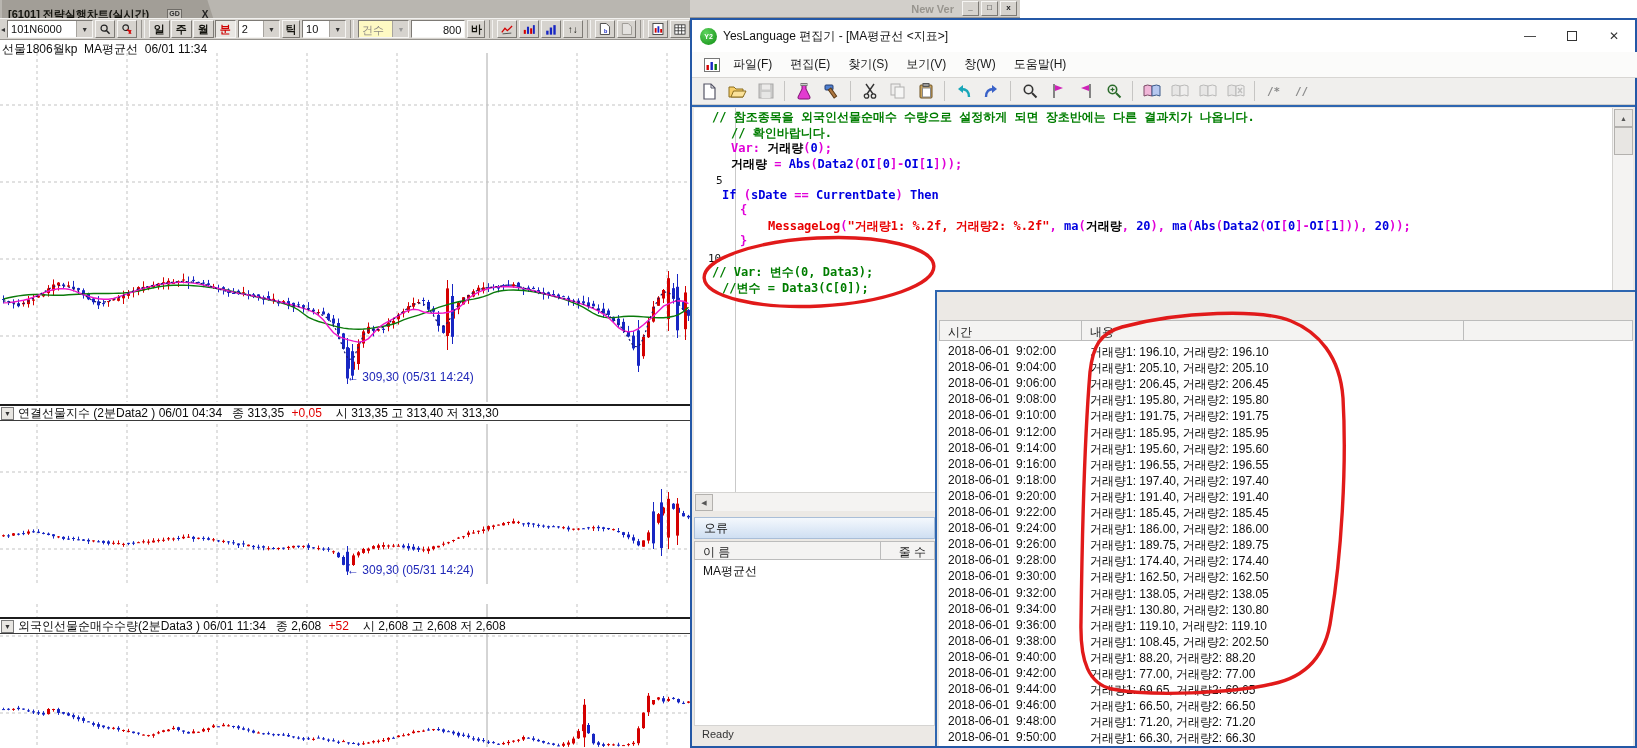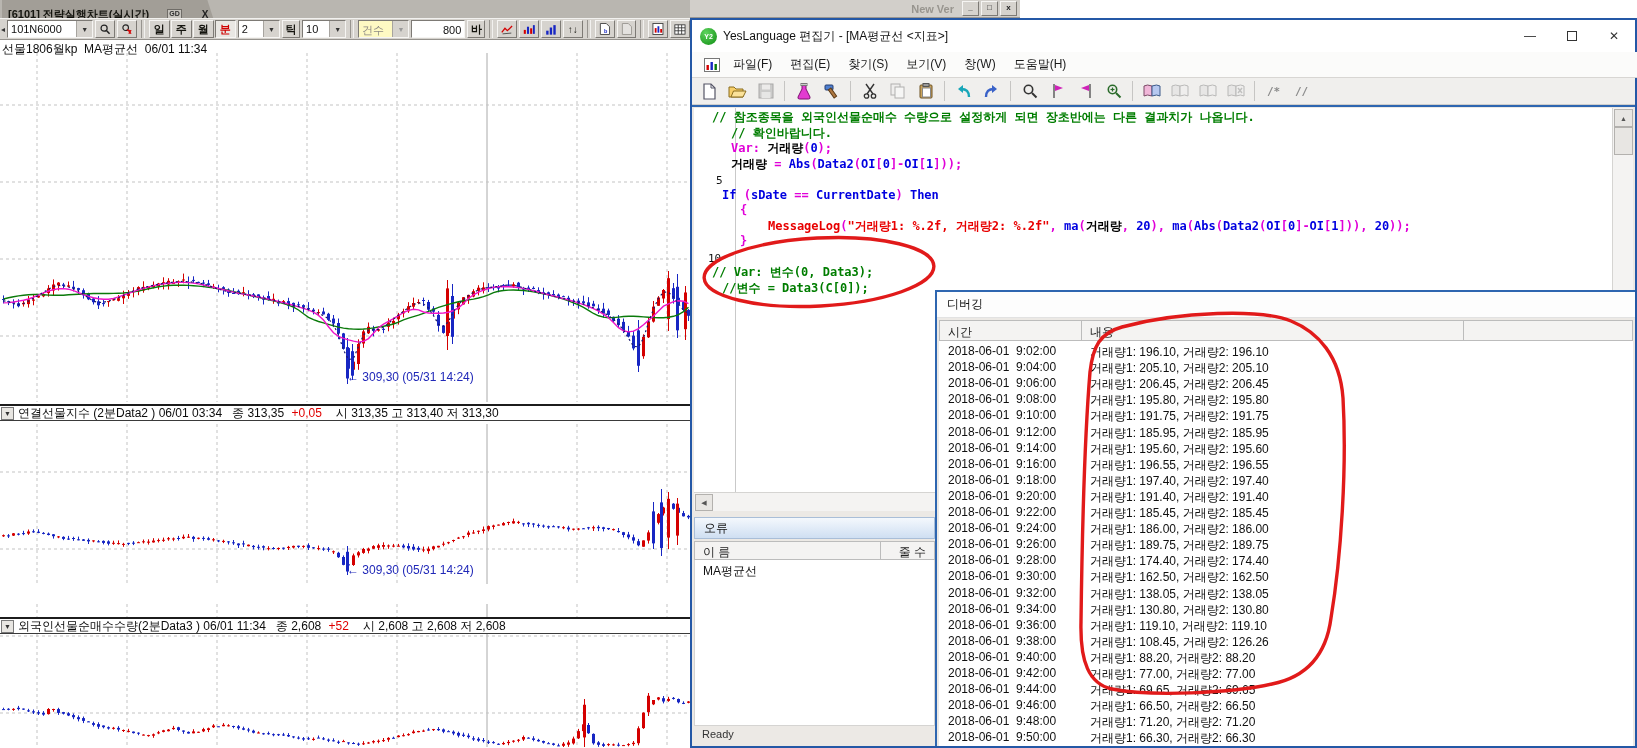--- a/index.html
+++ b/index.html
@@ -1121,21 +1121,21 @@
       </g>
       <polyline points="3.5,299.0 8.5,297.8 13.5,296.7 18.5,295.9 23.5,295.3 28.5,294.8 33.5,294.5 38.5,294.5 43.5,294.7 48.5,295.1 53.5,295.3 58.5,295.3 63.5,295.2 68.5,294.8 73.5,294.5 78.5,294.2 83.5,294.0 88.5,293.7 93.5,293.5 98.5,293.4 103.5,293.5 108.5,293.5 113.5,293.4 118.5,293.2 123.5,293.0 128.5,292.5 133.5,291.8 138.5,291.0 143.5,289.9 148.5,288.8 153.5,287.7 158.5,286.8 163.5,286.1 168.5,285.5 173.5,285.2 178.5,285.1 183.5,285.2 188.5,285.4 193.5,285.7 198.5,286.1 203.5,286.6 208.5,287.2 213.5,287.9 218.5,288.7 223.5,289.5 228.5,290.5 233.5,291.6 238.5,292.7 243.5,293.9 248.5,295.0 253.5,296.2 258.5,297.4 263.5,298.6 268.5,299.7 273.5,300.9 278.5,302.1 283.5,303.5 288.5,305.1 293.5,307.2 298.5,310.0 303.5,313.8 308.5,317.3 313.5,319.7 318.5,321.5 323.5,322.9 328.5,324.4 333.5,325.9 338.5,327.1 343.5,328.1 348.5,328.8 353.5,329.1 358.5,329.2 363.5,329.0 368.5,328.6 373.5,327.9 378.5,327.0 383.5,326.2 388.5,325.2 393.5,324.0 398.5,322.2 403.5,319.9 408.5,318.2 413.5,316.7 418.5,315.1 423.5,313.3 428.5,311.3 433.5,309.3 438.5,307.4 443.5,305.8 448.5,304.3 453.5,303.0 458.5,301.8 463.5,300.8 468.5,299.9 473.5,299.1 478.5,298.0 483.5,296.7 488.5,294.9 493.5,292.7 498.5,291.3 503.5,290.5 508.5,290.1 513.5,290.0 518.5,290.2 523.5,290.5 528.5,291.1 533.5,291.9 538.5,292.8 543.5,293.8 548.5,294.9 553.5,296.2 558.5,297.6 563.5,299.2 568.5,300.9 573.5,302.8 578.5,304.9 583.5,307.3 588.5,310.3 593.5,313.5 598.5,315.8 603.5,317.1 608.5,317.7 613.5,317.6 618.5,317.1 623.5,316.5 628.5,316.2 633.5,316.2 638.5,316.5 643.5,316.9 648.5,317.3 653.5,317.6 658.5,317.8 663.5,317.7 668.5,317.3 673.5,316.3 678.5,314.6 683.5,311.6 688.5,307.3" fill="none" stroke="#0a7a0a" stroke-width="1.4" clip-path="url(#clip0)"></polyline>
       <polyline points="3.5,302.9 8.5,302.6 13.5,302.0 18.5,301.1 23.5,300.2 28.5,299.0 33.5,297.2 38.5,295.1 43.5,292.9 48.5,291.0 53.5,289.6 58.5,288.7 63.5,288.6 68.5,289.2 73.5,290.7 78.5,292.6 83.5,294.6 88.5,296.3 93.5,297.7 98.5,298.8 103.5,299.3 108.5,299.2 113.5,298.4 118.5,296.9 123.5,295.1 128.5,293.4 133.5,291.6 138.5,289.9 143.5,288.3 148.5,286.9 153.5,285.6 158.5,284.6 163.5,283.8 168.5,283.2 173.5,282.7 178.5,282.4 183.5,282.4 188.5,282.6 193.5,283.1 198.5,283.9 203.5,285.0 208.5,286.1 213.5,287.3 218.5,288.5 223.5,289.8 228.5,291.0 233.5,292.1 238.5,293.2 243.5,294.1 248.5,295.0 253.5,296.0 258.5,297.0 263.5,298.1 268.5,299.2 273.5,300.4 278.5,301.5 283.5,302.8 288.5,304.0 293.5,305.4 298.5,306.8 303.5,308.4 308.5,310.1 313.5,312.2 318.5,315.4 323.5,320.0 328.5,326.7 333.5,332.7 338.5,336.3 343.5,338.4 348.5,339.9 353.5,341.1 358.5,342.1 363.5,341.3 368.5,338.6 373.5,333.2 378.5,327.8 383.5,324.2 388.5,321.4 393.5,318.7 398.5,315.6 403.5,312.5 408.5,310.3 413.5,309.2 418.5,309.9 423.5,312.0 428.5,313.0 433.5,313.3 438.5,313.3 443.5,313.0 448.5,312.2 453.5,310.5 458.5,307.8 463.5,303.6 468.5,298.5 473.5,294.8 478.5,292.2 483.5,290.1 488.5,288.5 493.5,287.3 498.5,286.7 503.5,286.5 508.5,286.7 513.5,287.0 518.5,287.6 523.5,288.4 528.5,289.4 533.5,290.7 538.5,292.0 543.5,293.4 548.5,294.7 553.5,296.0 558.5,297.3 563.5,298.6 568.5,300.0 573.5,301.4 578.5,302.9 583.5,304.6 588.5,306.5 593.5,308.6 598.5,311.1 603.5,314.2 608.5,317.8 613.5,322.5 618.5,327.7 623.5,330.8 628.5,331.9 633.5,331.1 638.5,328.6 643.5,324.8 648.5,320.4 653.5,316.0 658.5,311.1 663.5,306.2 668.5,303.9 673.5,301.6 678.5,300.7 683.5,301.2 688.5,303.7" fill="none" stroke="#ee14c8" stroke-width="1.4" clip-path="url(#clip0)"></polyline>
       <polyline points="3.5,300.8 8.5,301.7 13.5,303.7 18.5,304.4 23.5,303.5 28.5,301.0 33.5,298.2 38.5,295.3 43.5,292.2 48.5,289.1 53.5,286.5 58.5,285.4 63.5,285.8 68.5,287.0 73.5,288.6 78.5,291.0 83.5,294.3 88.5,298.0 93.5,301.1 98.5,302.5 103.5,302.3 108.5,301.0 113.5,299.6 118.5,297.8 123.5,295.5 128.5,293.0 133.5,290.7 138.5,288.8 143.5,287.5 148.5,286.4 153.5,285.3 158.5,284.3 163.5,283.5 168.5,282.8 173.5,282.1 178.5,281.6 183.5,281.4 188.5,281.7 193.5,282.2 198.5,282.9 203.5,284.0 208.5,285.5 213.5,287.4 218.5,289.2 223.5,290.6 228.5,291.7 233.5,292.4 238.5,293.1 243.5,293.9 248.5,294.8 253.5,295.8 258.5,296.8 263.5,297.9 268.5,299.0 273.5,300.3 278.5,301.5 283.5,302.8 288.5,304.0 293.5,305.3 298.5,306.5 303.5,307.9 308.5,309.4 313.5,311.2 318.5,313.2 323.5,315.7 328.5,318.8 333.5,325.1 338.5,334.8 343.5,350.0 348.5,359.7 353.5,358.3 358.5,346.5 363.5,335.0 368.5,330.3 373.5,329.7 378.5,329.4 383.5,327.2 388.5,323.3 393.5,319.1 398.5,315.1 403.5,311.2 408.5,307.7 413.5,304.6 418.5,302.9 423.5,304.0 428.5,308.0 433.5,315.6 438.5,324.3 443.5,326.5 448.5,321.5 453.5,311.6 458.5,304.5 463.5,299.6 468.5,295.5 473.5,292.3 478.5,289.9 483.5,288.3 488.5,287.5 493.5,287.1 498.5,286.5 503.5,285.6 508.5,285.0 513.5,285.2 518.5,286.3 523.5,288.0 528.5,289.5 533.5,290.9 538.5,292.2 543.5,293.5 548.5,294.8 553.5,296.0 558.5,297.3 563.5,298.5 568.5,299.8 573.5,301.1 578.5,302.6 583.5,304.1 588.5,305.8 593.5,307.8 598.5,309.9 603.5,312.5 608.5,315.6 613.5,319.3 618.5,324.2 623.5,330.0 628.5,338.2 633.5,346.4 638.5,346.8 643.5,338.2 648.5,322.6 653.5,309.1 658.5,298.1 663.5,292.2 668.5,292.2 673.5,297.1 678.5,303.8 683.5,310.3 688.5,313.5" fill="none" stroke="#18186b" stroke-width="1.2" stroke-dasharray="2,3" clip-path="url(#clip0)"></polyline>
     </svg>
 
   <div class="abs chead">선물1806월kp  MA평균선  06/01 11:34</div>
 
   <div class="abs panelabel" style="top:404px;">
     <span class="dropbox">▼</span>
-    <span>연결선물지수 (2분Data2 ) 06/01 03:34   종 313,35 </span><span class="chgred">+0,05</span><span>   시 313,35 고 313,40 저 313,30</span>
+    <span>연결선물지수 (2분Data2 ) 06/01 04:34   종 313,35 </span><span class="chgred">+0,05</span><span>   시 313,35 고 313,40 저 313,30</span>
   </div>
 
   <div class="abs panelabel" style="top:617px;">
     <span class="dropbox">▼</span>
     <span>외국인선물순매수수량(2분Data3 ) 06/01 11:34   종 2,608 </span><span class="chgred">+52</span><span>   시 2,608 고 2,608 저 2,608</span>
   </div>
 
   <div class="ann" id="ann1" style="left: 347px; top: 370px;">← 309,30 (05/31 14:24)</div>
   <div class="ann" id="ann2" style="left: 347px; top: 563px;">← 309,30 (05/31 14:24)</div>
 
@@ -1342,23 +1342,20 @@
   <div class="abs vscroll">
     <span class="sbtn" style="top:1px;">▲</span>
     <span class="sbtn" style="top:19px;height:26px;"></span>
   </div>
   <div class="abs hscroll">
     <span class="hbtn" style="left:1px;">◀</span>
   </div>
 
   <div class="abs bluecol"></div>
   <div class="abs bluebar-dbg"></div>
-  <div class="abs dbgcap">
-    <span>디버깅</span>
-  </div>
   <div class="abs dbghead">
     <span class="hc" style="width:142px;">시간</span>
     <span class="hc" style="width:382px;">내용</span>
     <span class="hc" style="flex:1;border-right:none;"></span>
   </div>
   <div class="abs dbgrows" id="dbgRows">
       <div class="drow" style="top: 3px;"><span class="t">2018-06-01  9:02:00</span><span class="c">거래량1: 196.10, 거래량2: 196.10</span></div>
       <div class="drow" style="top: 19.1px;"><span class="t">2018-06-01  9:04:00</span><span class="c">거래량1: 205.10, 거래량2: 205.10</span></div>
       <div class="drow" style="top: 35.2px;"><span class="t">2018-06-01  9:06:00</span><span class="c">거래량1: 206.45, 거래량2: 206.45</span></div>
       <div class="drow" style="top: 51.3px;"><span class="t">2018-06-01  9:08:00</span><span class="c">거래량1: 195.80, 거래량2: 195.80</span></div>
@@ -1369,21 +1366,21 @@
       <div class="drow" style="top: 131.8px;"><span class="t">2018-06-01  9:18:00</span><span class="c">거래량1: 197.40, 거래량2: 197.40</span></div>
       <div class="drow" style="top: 147.9px;"><span class="t">2018-06-01  9:20:00</span><span class="c">거래량1: 191.40, 거래량2: 191.40</span></div>
       <div class="drow" style="top: 164px;"><span class="t">2018-06-01  9:22:00</span><span class="c">거래량1: 185.45, 거래량2: 185.45</span></div>
       <div class="drow" style="top: 180.1px;"><span class="t">2018-06-01  9:24:00</span><span class="c">거래량1: 186.00, 거래량2: 186.00</span></div>
       <div class="drow" style="top: 196.2px;"><span class="t">2018-06-01  9:26:00</span><span class="c">거래량1: 189.75, 거래량2: 189.75</span></div>
       <div class="drow" style="top: 212.3px;"><span class="t">2018-06-01  9:28:00</span><span class="c">거래량1: 174.40, 거래량2: 174.40</span></div>
       <div class="drow" style="top: 228.4px;"><span class="t">2018-06-01  9:30:00</span><span class="c">거래량1: 162.50, 거래량2: 162.50</span></div>
       <div class="drow" style="top: 244.5px;"><span class="t">2018-06-01  9:32:00</span><span class="c">거래량1: 138.05, 거래량2: 138.05</span></div>
       <div class="drow" style="top: 260.6px;"><span class="t">2018-06-01  9:34:00</span><span class="c">거래량1: 130.80, 거래량2: 130.80</span></div>
       <div class="drow" style="top: 276.7px;"><span class="t">2018-06-01  9:36:00</span><span class="c">거래량1: 119.10, 거래량2: 119.10</span></div>
-      <div class="drow" style="top: 292.8px;"><span class="t">2018-06-01  9:38:00</span><span class="c">거래량1: 108.45, 거래량2: 126.26</span></div>
+      <div class="drow" style="top: 292.8px;"><span class="t">2018-06-01  9:38:00</span><span class="c">거래량1: 108.45, 거래량2: 202.50</span></div>
       <div class="drow" style="top: 308.9px;"><span class="t">2018-06-01  9:40:00</span><span class="c">거래량1: 88.20, 거래량2: 88.20</span></div>
       <div class="drow" style="top: 325px; text-decoration: underline;"><span class="t">2018-06-01  9:42:00</span><span class="c">거래량1: 77.00, 거래량2: 77.00</span></div>
       <div class="drow" style="top: 341.1px;"><span class="t">2018-06-01  9:44:00</span><span class="c">거래량1: 69.65, 거래량2: 69.65</span></div>
       <div class="drow" style="top: 357.2px;"><span class="t">2018-06-01  9:46:00</span><span class="c">거래량1: 66.50, 거래량2: 66.50</span></div>
       <div class="drow" style="top: 373.3px;"><span class="t">2018-06-01  9:48:00</span><span class="c">거래량1: 71.20, 거래량2: 71.20</span></div>
       <div class="drow" style="top: 389.4px;"><span class="t">2018-06-01  9:50:00</span><span class="c">거래량1: 66.30, 거래량2: 66.30</span></div>
     </div>
 
   <div class="abs errcap">
     <span>오류</span>

